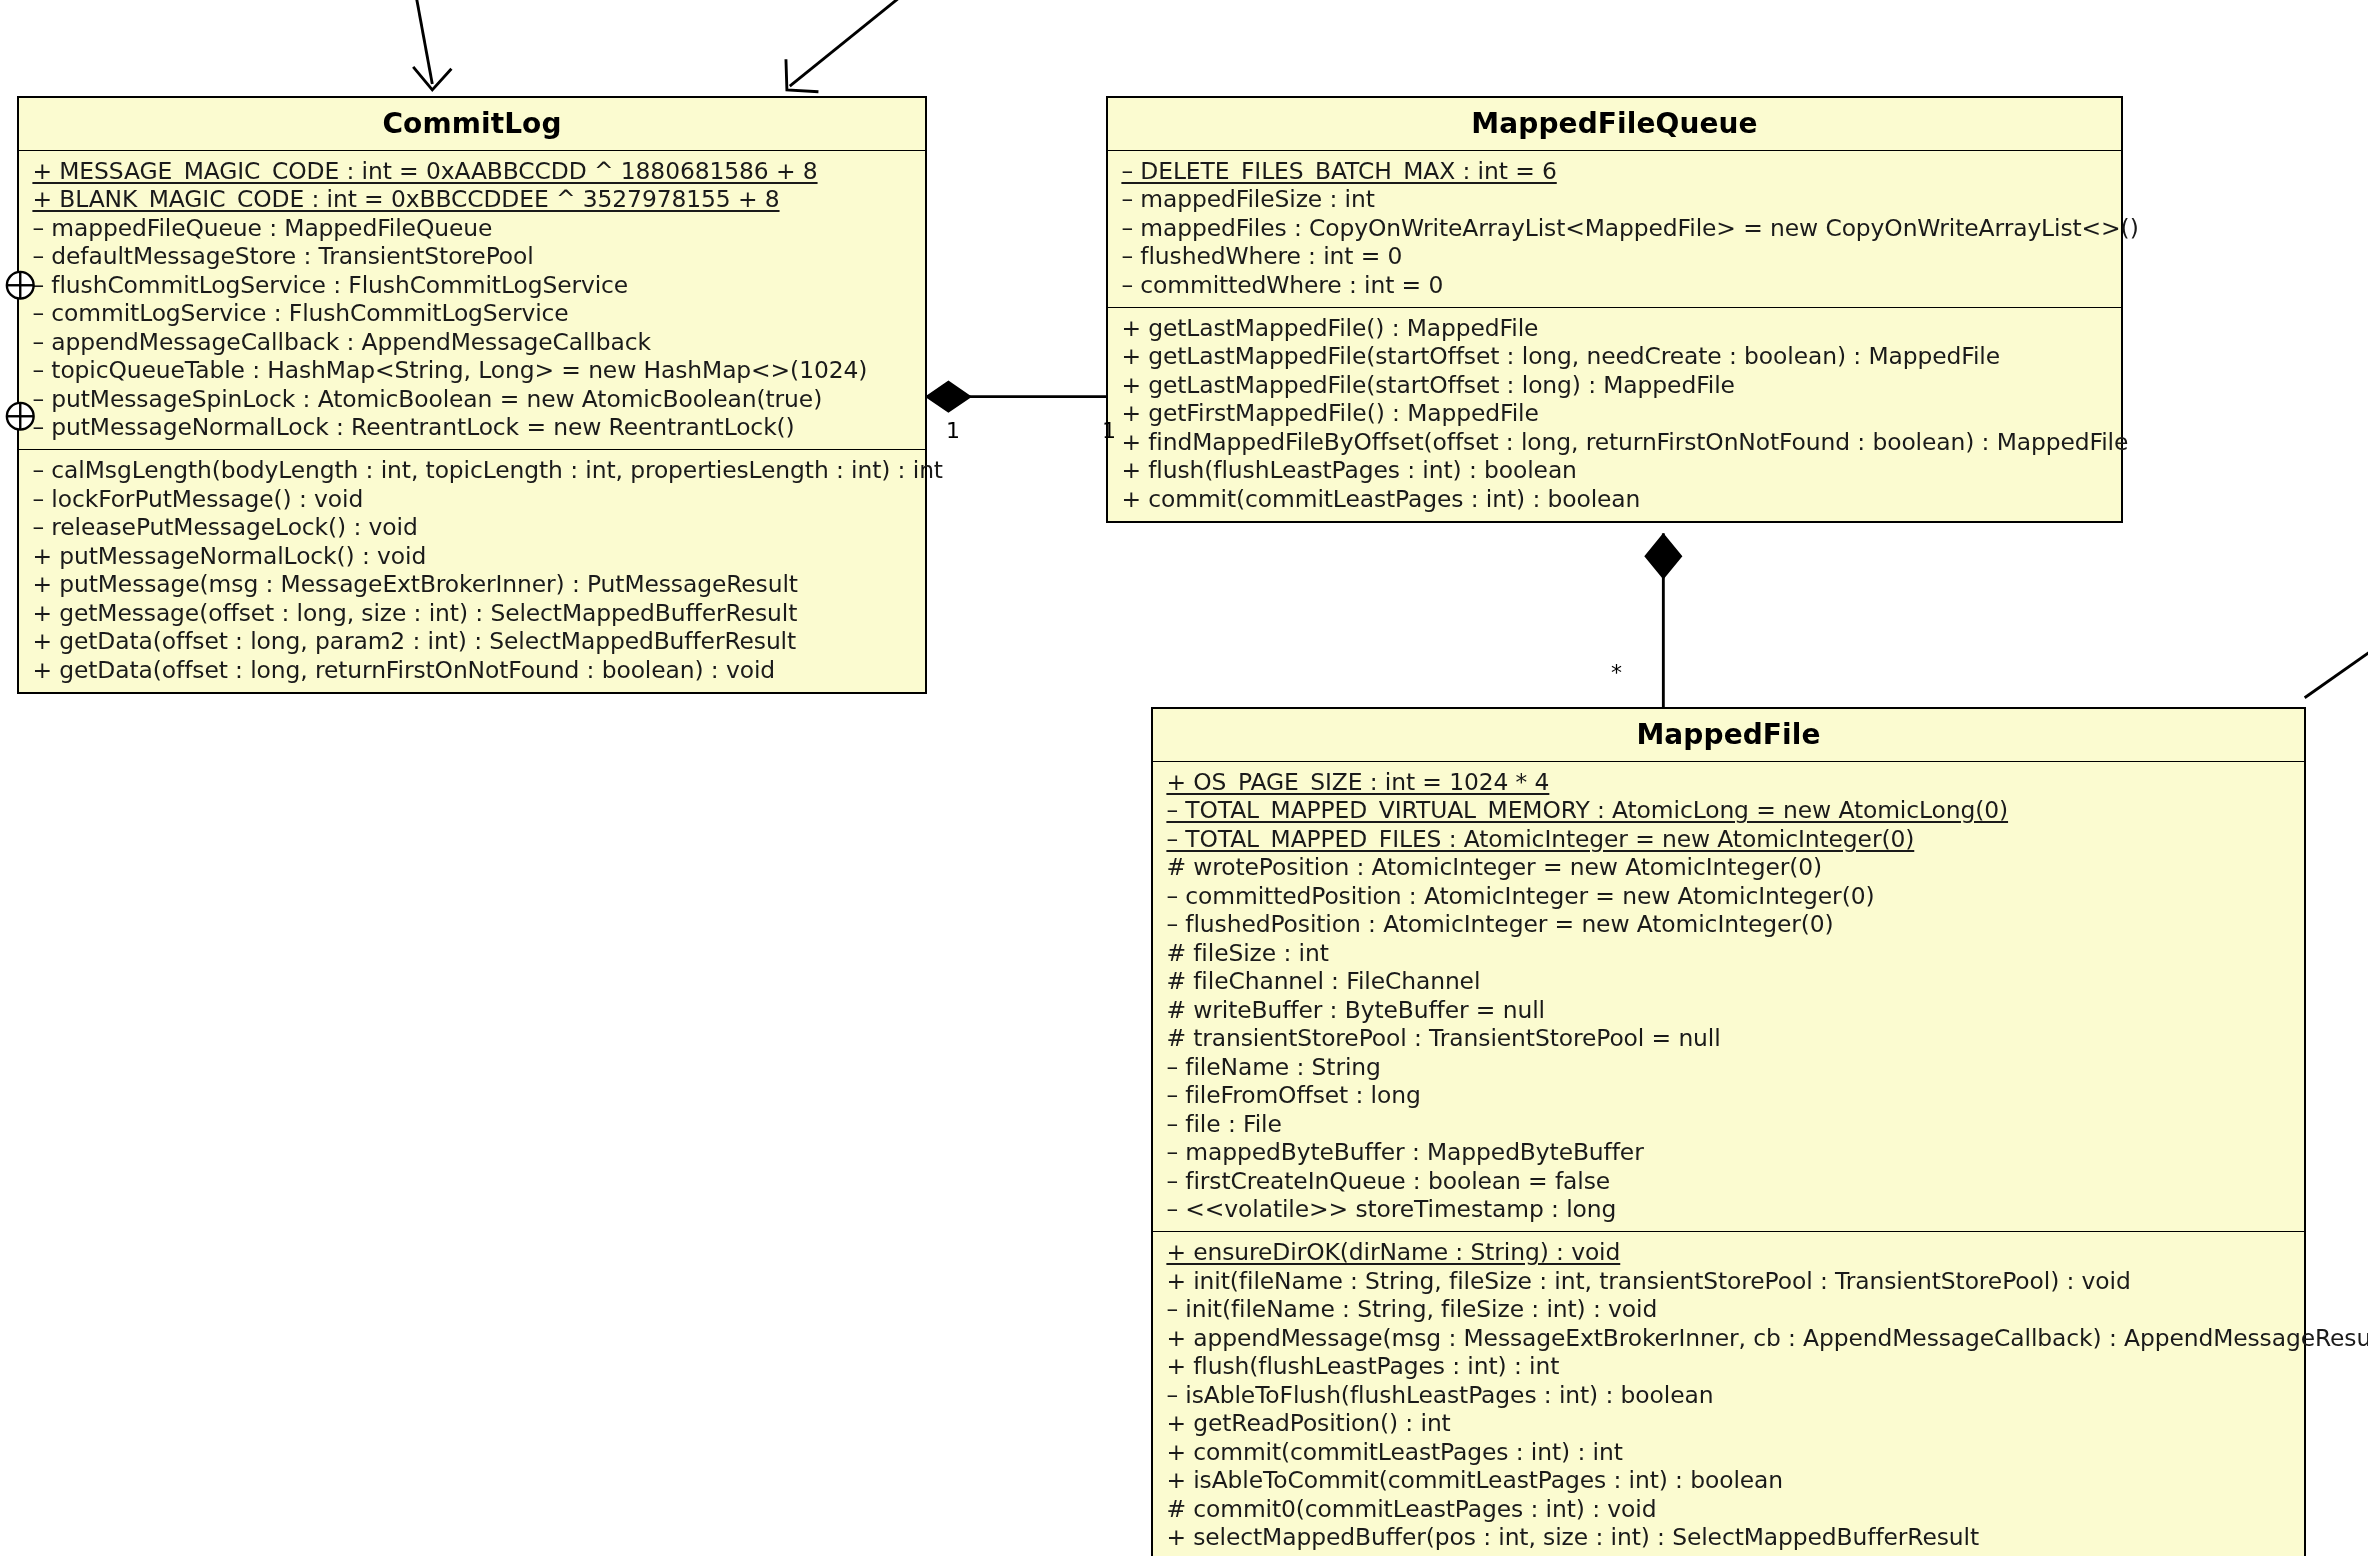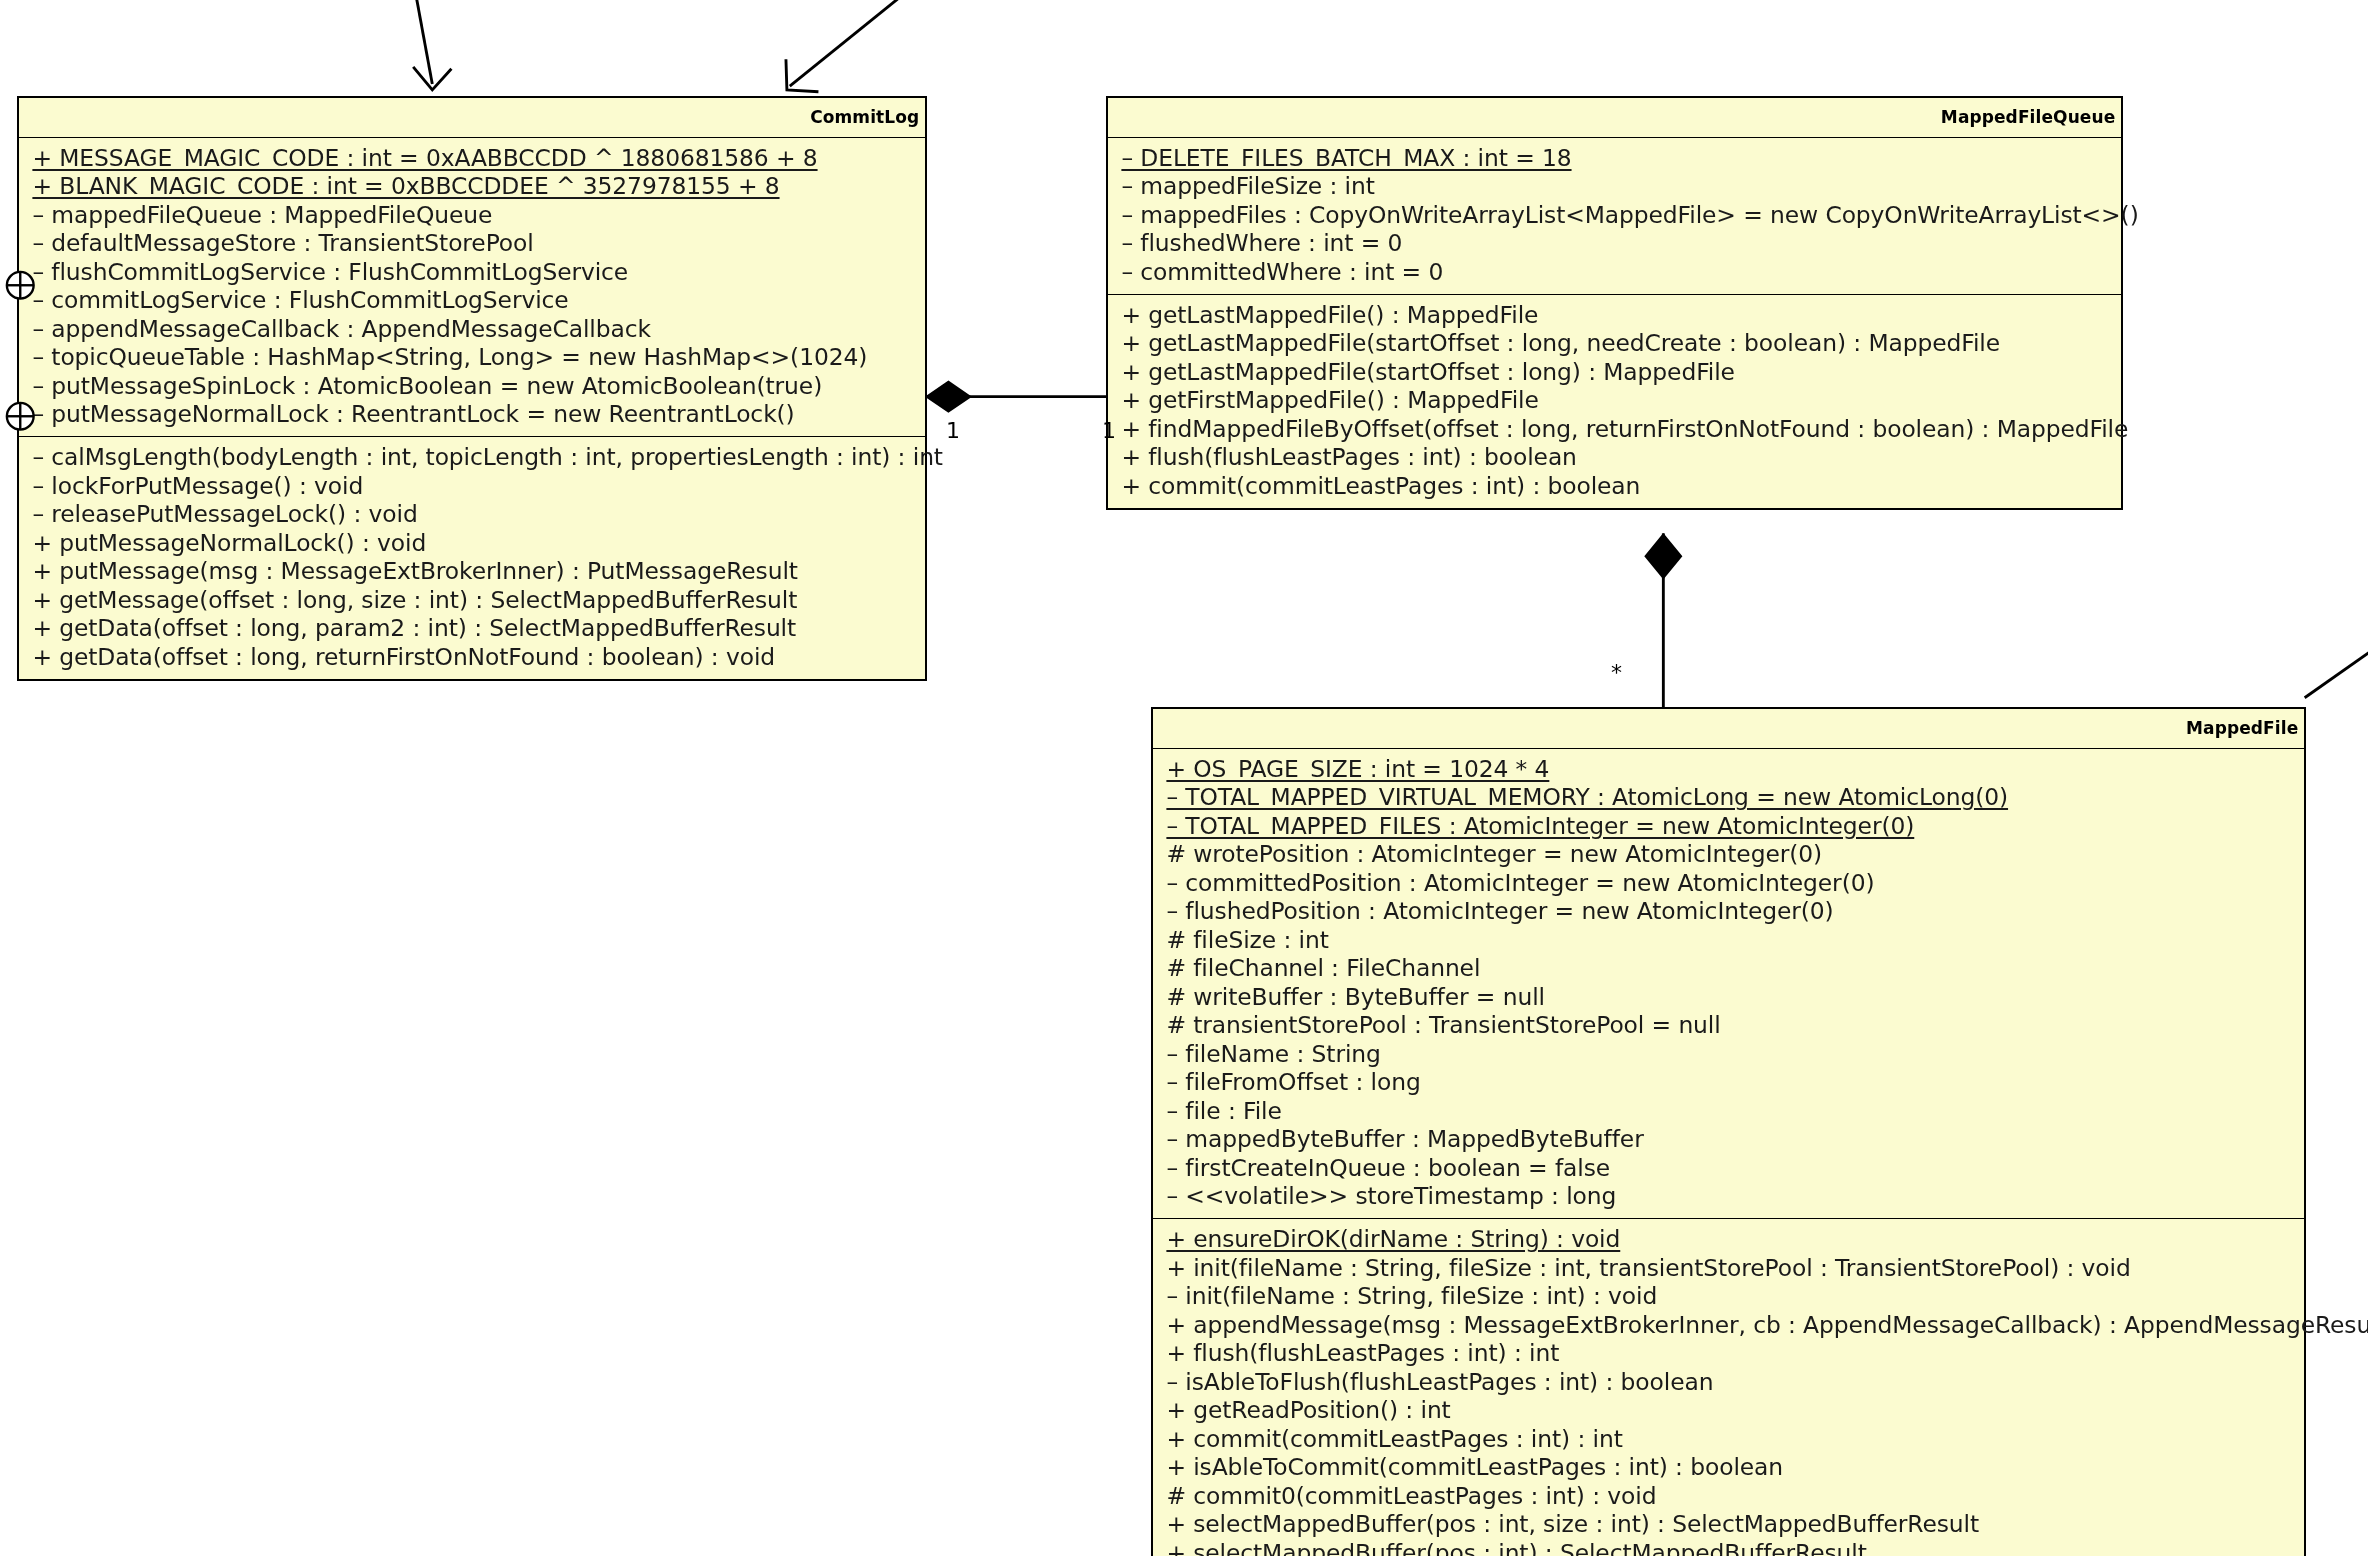--- a/index.html
+++ b/index.html
@@ -28,23 +28,23 @@
     pointer-events: none;
   }
   .uml-class {
     position: absolute;
     background: #fbfbd0;
     border: 2.9px solid #000000;
     box-sizing: border-box;
     z-index: 5;
   }
   .uml-title {
-    text-align: right;
+    text-align: center;
     font-weight: bold;
-    font-size: 17px;
+    font-size: 28px;
     color: #000000;
     padding: 8.6px 5.7px 10.5px 5.7px;
     letter-spacing: 0.1px;
   }
   .uml-sep {
     height: 0;
     border-top: 1.9px solid #000000;
   }
   .uml-compartment {
     padding: 5.7px 0 7.6px 0;
@@ -132,21 +132,21 @@
         <div class="uml-row"><span>+ getMessage(offset : long, size : int) : SelectMappedBufferResult</span></div>
         <div class="uml-row"><span>+ getData(offset : long, param2 : int) : SelectMappedBufferResult</span></div>
         <div class="uml-row"><span>+ getData(offset : long, returnFirstOnNotFound : boolean) : void</span></div>
       </div>
   </div>
 
   <div class="uml-class" style="left:1106px; top:96px; width:1017px;">
     <div class="uml-title">MappedFileQueue</div>
     <div class="uml-sep"></div>
     <div class="uml-compartment">
-        <div class="uml-row"><span class="u">– DELETE_FILES_BATCH_MAX : int = 18</span></div>
+        <div class="uml-row"><span class="u">– DELETE_FILES_BATCH_MAX : int = 6</span></div>
         <div class="uml-row"><span>– mappedFileSize : int</span></div>
         <div class="uml-row"><span>– mappedFiles : CopyOnWriteArrayList&lt;MappedFile&gt; = new CopyOnWriteArrayList&lt;&gt;()</span></div>
         <div class="uml-row"><span>– flushedWhere : int = 0</span></div>
         <div class="uml-row"><span>– committedWhere : int = 0</span></div>
       </div>
     <div class="uml-sep"></div>
     <div class="uml-compartment">
         <div class="uml-row"><span>+ getLastMappedFile() : MappedFile</span></div>
         <div class="uml-row"><span>+ getLastMappedFile(startOffset : long, needCreate : boolean) : MappedFile</span></div>
         <div class="uml-row"><span>+ getLastMappedFile(startOffset : long) : MappedFile</span></div>

